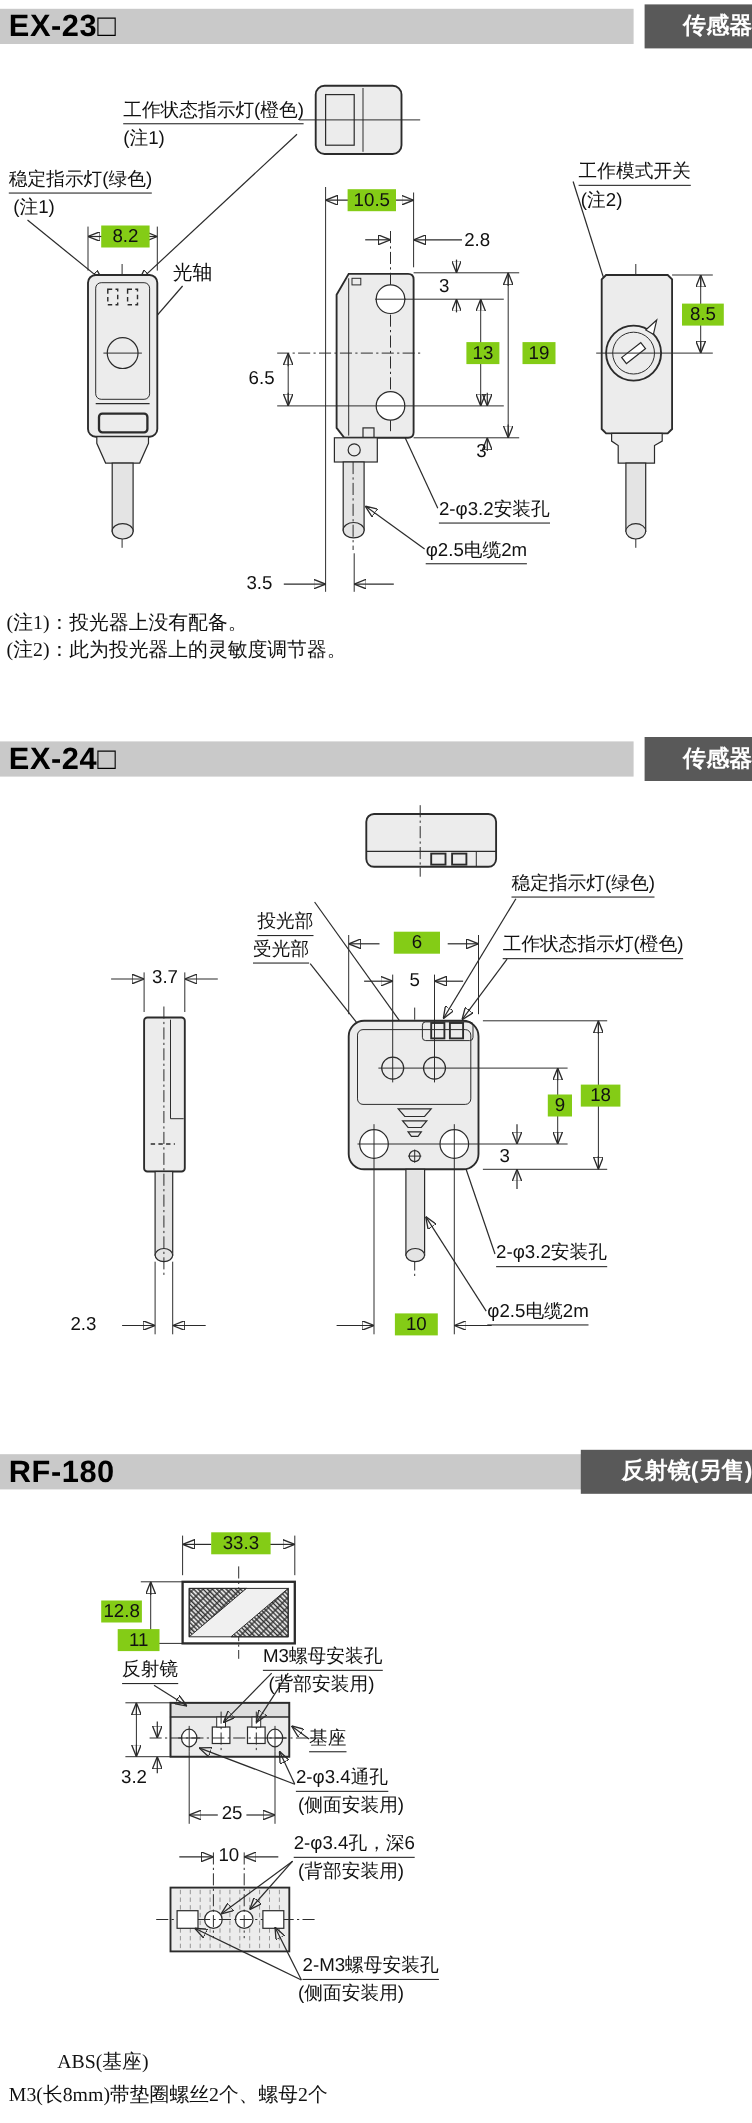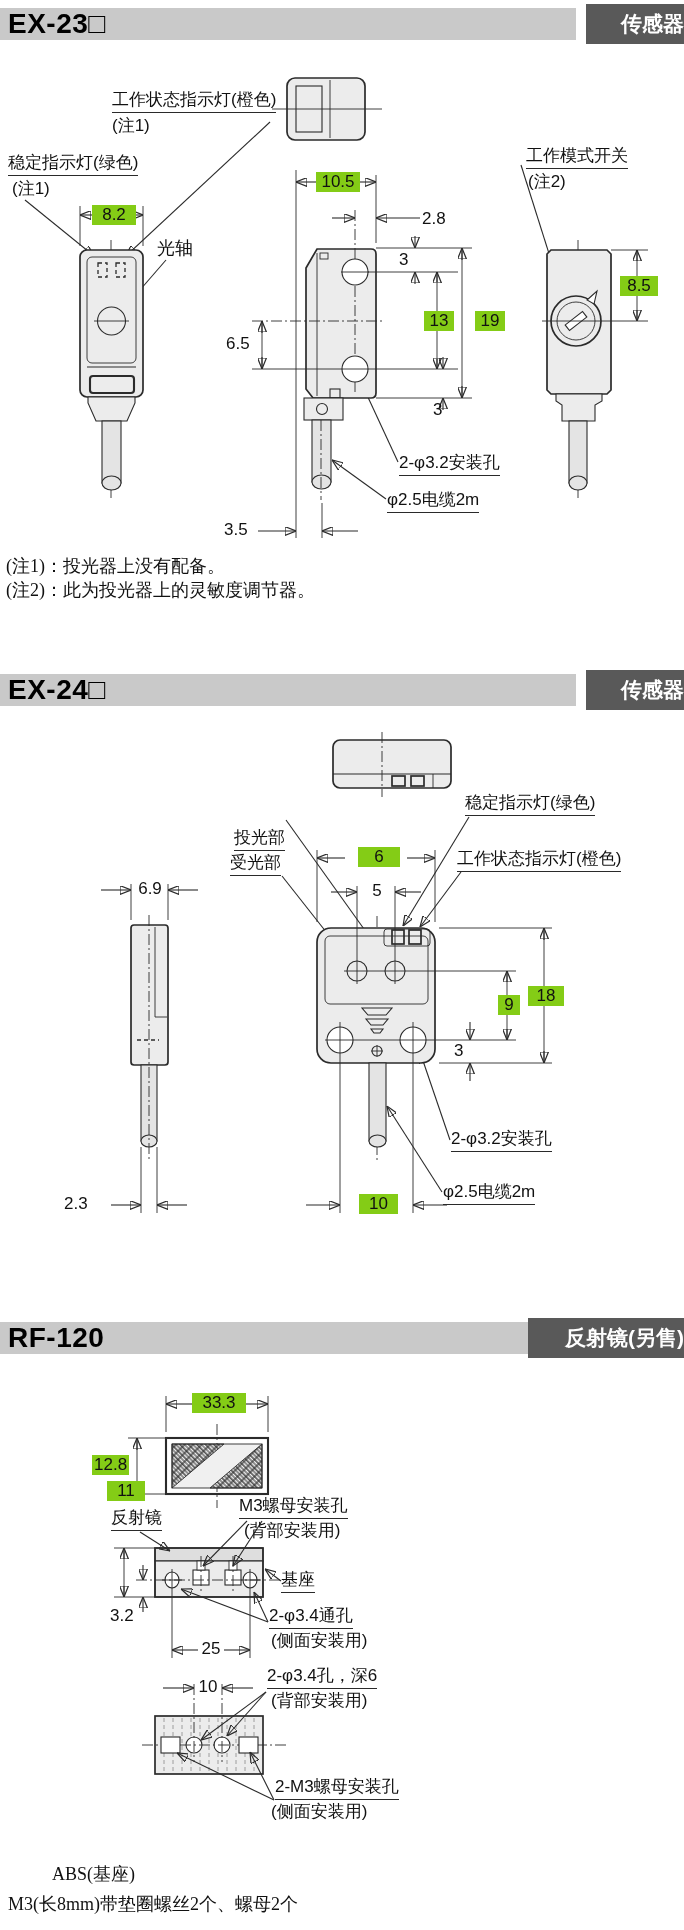--- a/index.html
+++ b/index.html
@@ -340,36 +340,36 @@
     <div class="bar" style="top:674px">
       <span class="ttl">EX-24□</span>
     </div>
     <div class="badge" style="left:586px;top:670px;width:98px">传感器</div>
 
     <span class="t u" style="left:234px;top:828px">投光部</span>
     <span class="t u" style="left:465px;top:793px">稳定指示灯(绿色)</span>
     <span class="t u" style="left:230px;top:853px">受光部</span>
     <span class="t u" style="left:457px;top:849px">工作状态指示灯(橙色)</span>
 
-    <span class="t c" style="left:130px;top:879px;width:40px">6.9</span>
+    <span class="t c" style="left:130px;top:879px;width:40px">3.7</span>
     <span class="t c bg" style="left:358px;top:847px;width:38px">6</span>
     <span class="t c" style="left:366px;top:881px;width:22px">5</span>
     <span class="t c bg" style="left:528px;top:986px;width:32px">18</span>
     <span class="t c bg" style="left:498px;top:995px;width:18px">9</span>
     <span class="t" style="left:454px;top:1041px">3</span>
     <span class="t" style="left:64px;top:1194px">2.3</span>
     <span class="t c bg" style="left:359px;top:1194px;width:35px">10</span>
 
     <span class="t u" style="left:451px;top:1129px">2-φ3.2安装孔</span>
     <span class="t u" style="left:443px;top:1182px">φ2.5电缆2m</span>
   </div>
 
   <div>
     <div class="bar" style="top:1322px">
-      <span class="ttl">RF-120</span>
+      <span class="ttl">RF-180</span>
     </div>
     <div class="badge" style="left:528px;top:1318px;width:156px">反射镜(另售)</div>
 
     <span class="t c bg" style="left:192px;top:1393px;width:50px">33.3</span>
     <span class="t bg" style="left:92px;top:1455px">12.8</span>
     <span class="t u" style="left:111px;top:1508px">反射镜</span>
     <span class="t u" style="left:239px;top:1496px">M3螺母安装孔</span>
     <span class="t" style="left:244px;top:1521px">(背部安装用)</span>
     <span class="t u" style="left:281px;top:1570px">基座</span>
     <span class="t u" style="left:269px;top:1606px">2-φ3.4通孔</span>

